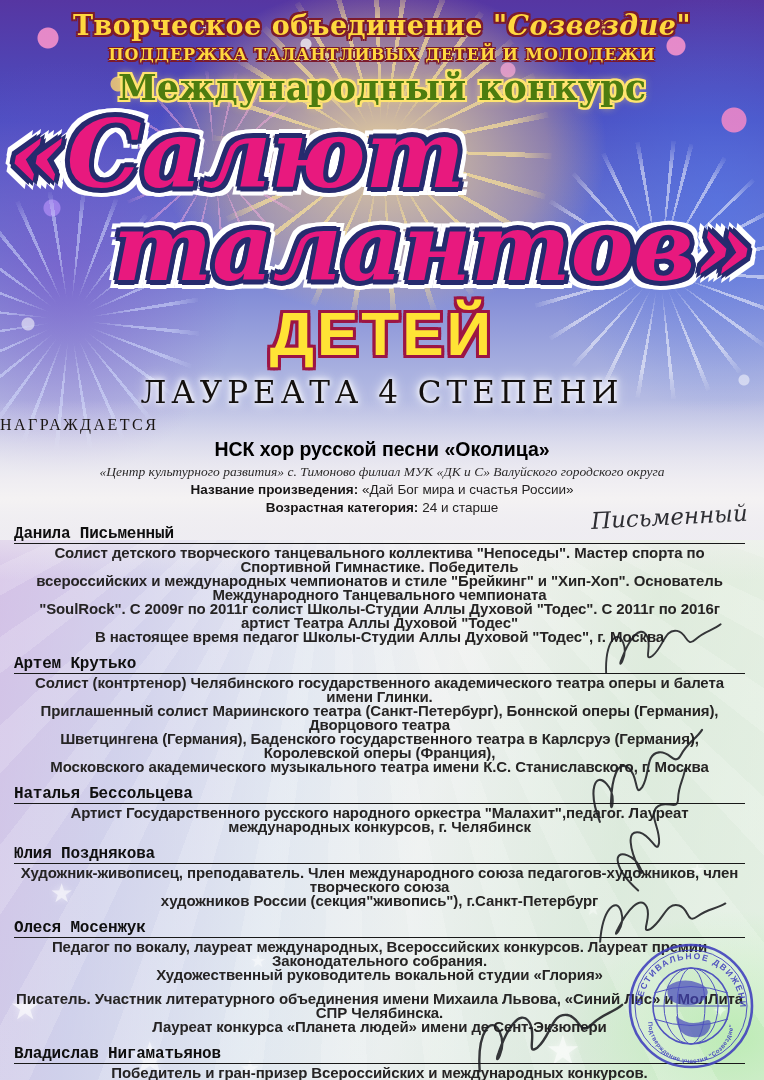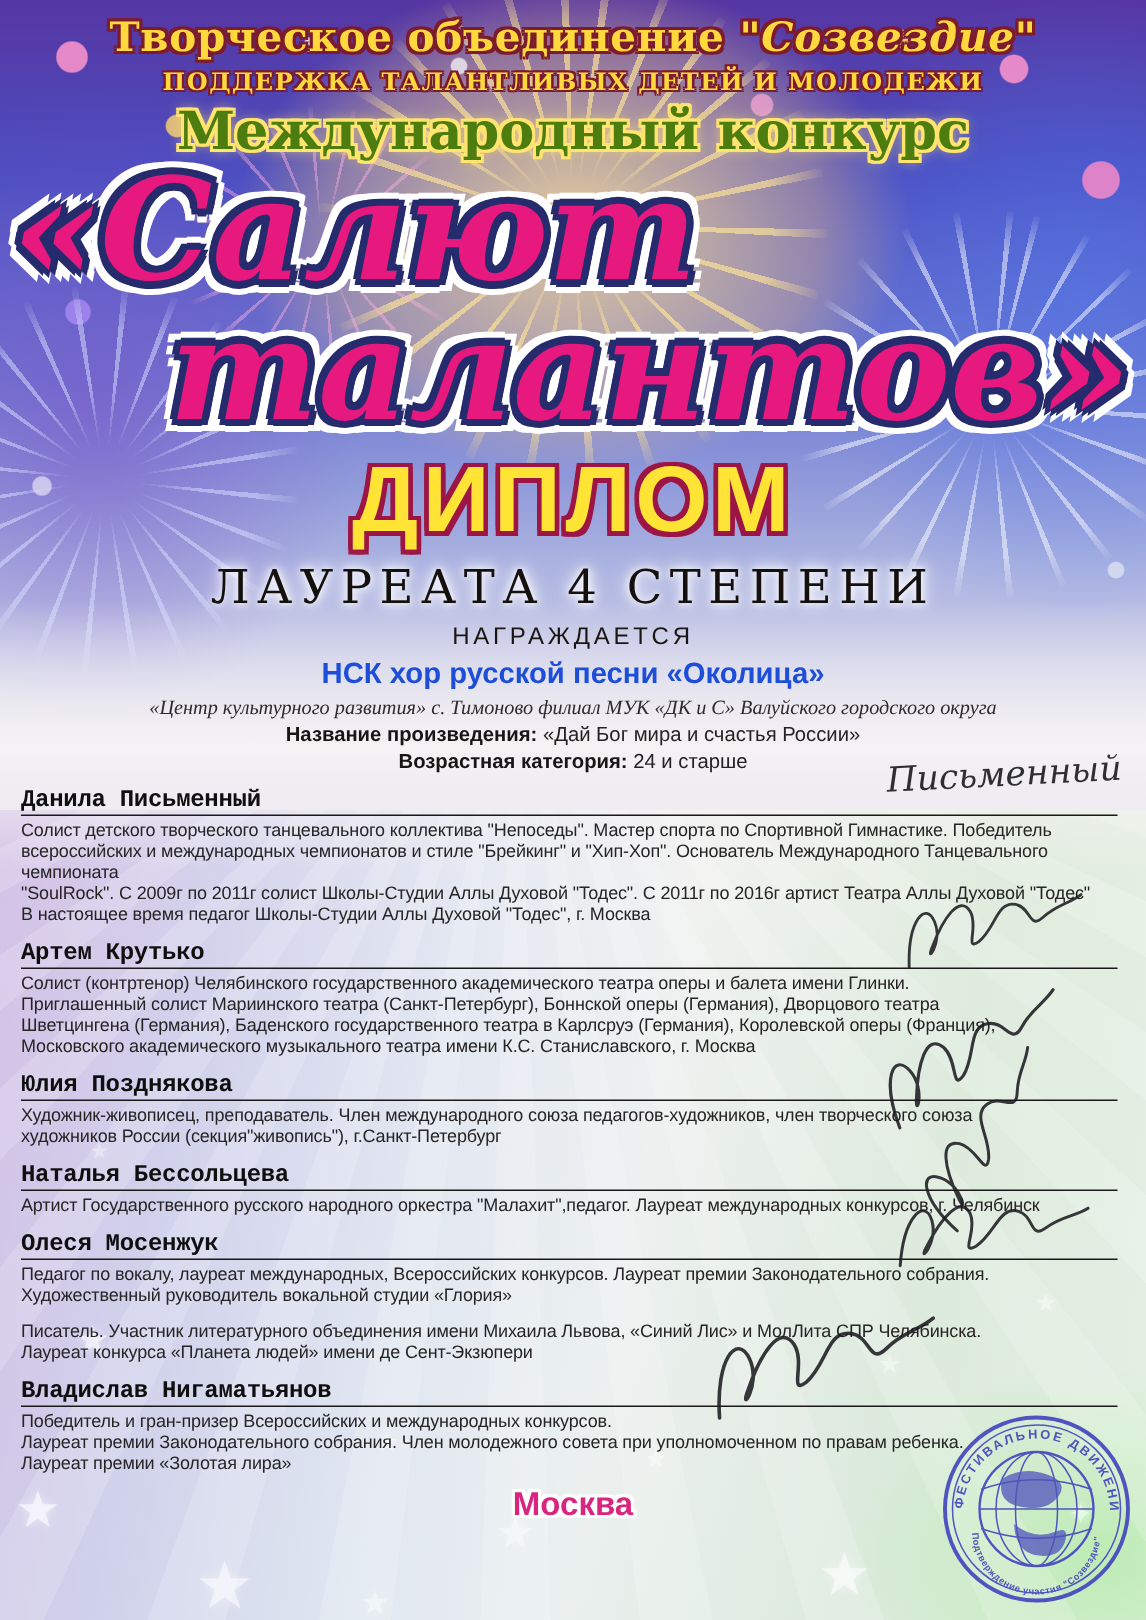--- a/index.html
+++ b/index.html
@@ -79,36 +79,36 @@
       0 -9px 0 #fff,0 9px 0 #fff,-9px 0 0 #fff,9px 0 0 #fff; }
   .title-l1{ padding-left:8px; text-align:left; }
   .title-l2{ padding-right:10px; text-align:right; }
 
   .diploma-title{ margin-top:4px; text-align:center; font-weight:bold; font-size:62px; letter-spacing:3px;
     color:#ffe335;
     text-shadow:-3px -3px 0 #9c1544,3px -3px 0 #9c1544,-3px 3px 0 #9c1544,3px 3px 0 #9c1544,0 -3px 0 #9c1544,0 3px 0 #9c1544,-3px 0 0 #9c1544,3px 0 0 #9c1544; }
   .degree-title{ margin-top:5px; text-align:center; font-family:"DejaVu Serif", serif;
     font-size:31px; letter-spacing:5px; color:#14100e;
     text-shadow:0 0 5px #fff,0 0 9px #fff,0 0 14px #fff; }
-  .awarded-label{ margin-top:6px; text-align:center; font-family:Liberation Sans, sans-serif;
+  .awarded-label{ margin-top:6px; font-family:Liberation Serif, serif;
     font-size:16px; letter-spacing:2.5px; color:#1a1512; }
 
-  .recipient{ margin-top:4px; text-align:center; font-weight:bold; font-size:19.5px; color:#1d4ed8; }
+  .recipient{ margin-top:4px; text-align:center; font-weight:bold; font-size:19.5px; color:#000000; }
   .institution{ margin-top:3px; text-align:center; font-family:"Liberation Serif", serif; font-style:italic;
     font-size:13.5px; color:#2c2a2a; }
   .detail-line{ margin-top:2px; text-align:center; font-size:13.5px; color:#242222; line-height:15.5px; }
   .detail-line b{ font-weight:bold; color:#171515; }
 
   
   .jury-list{ position:relative; margin:9px 19px 0 14px; }
   .jury-row{ position:relative; margin-bottom:10px; }
   .jury-namebar{ position:relative; border-bottom:1.6px solid #191919; padding-bottom:1px; height:20px; }
   .jury-name{ font-weight:bold; font-size:16px; color:#0f0f0f; letter-spacing:-.2px;font-family:Liberation Mono, monospace; }
-  .jury-bio{ margin-top:2px; font-size:12px; line-height:14px; font-weight:normal; color:#262424;
-    letter-spacing:-.1px; white-space:pre-line; }
+  .jury-bio{ margin-top:2px; font-size:15px; line-height:14px; font-weight:bold; color:#262424;
+    letter-spacing:-.1px; white-space:pre-line;text-align:center; }
 
   .signature-slot{ position:absolute; right:4px; top:-34px; width:150px; height:64px; pointer-events:none; }
   .sig-text{ display:block; text-align:right; font-family:"DejaVu Serif", serif; font-style:italic;
     font-size:23px; color:#2e2e33; transform:rotate(-3deg); margin-top:14px; }
   .sig-svg{ width:140px; height:60px; stroke:#1d1d22; fill:none; stroke-width:2; stroke-linecap:round; opacity:.88; }
   .jury-row:nth-child(2) .signature-slot{ top:-42px; transform:rotate(-16deg) scale(.95); }
   .jury-row:nth-child(3) .signature-slot{ top:-46px; right:18px; transform:rotate(-35deg) scale(1.05); }
   .jury-row:nth-child(4) .signature-slot{ top:-52px; right:10px; transform:rotate(-62deg) scale(1.0); }
   .jury-row:nth-child(5) .signature-slot{ top:-32px; transform:rotate(-10deg); }
   .jury-row:nth-child(6) .signature-slot{ top:-38px; transform:rotate(-7deg) scaleX(1.15); }
@@ -151,21 +151,21 @@
 
     <div class="org-line"><span>Творческое объединение </span><span class="org-name">"Созвездие"</span></div>
 
     <div class="support-line">ПОДДЕРЖКА ТАЛАНТЛИВЫХ ДЕТЕЙ И МОЛОДЕЖИ</div>
 
     <div class="comp-line">Международный конкурс</div>
 
     <div class="main-title title-l1">«Салют</div>
     <div class="main-title title-l2">талантов»</div>
 
-    <div class="diploma-title">ДИПЛОМ</div>
+    <div class="diploma-title">ДЕТЕЙ</div>
     <div class="degree-title">ЛАУРЕАТА 4 СТЕПЕНИ</div>
     <div class="awarded-label">НАГРАЖДАЕТСЯ</div>
 
     <div class="recipient">НСК хор русской песни «Околица»</div>
     <div class="institution">«Центр культурного развития» с. Тимоново филиал МУК «ДК и С» Валуйского городского округа</div>
     <div class="detail-line"><b>Название произведения:</b> <span>«Дай Бог мира и счастья России»</span></div>
     <div class="detail-line"><b>Возрастная категория:</b> <span>24 и старше</span></div>
 
     <div class="jury-list">
     <div class="jury-row">
@@ -189,37 +189,37 @@
               </svg></span>
       </div>
       <div class="jury-bio">Солист (контртенор) Челябинского государственного академического театра оперы и балета имени Глинки.
 Приглашенный солист Мариинского театра (Санкт-Петербург), Боннской оперы (Германия), Дворцового театра
 Шветцингена (Германия), Баденского государственного театра в Карлсруэ (Германия), Королевской оперы (Франция),
 Московского академического музыкального театра имени К.С. Станиславского, г. Москва</div>
     </div>
 
     <div class="jury-row">
       <div class="jury-namebar">
+        <span class="jury-name">Наталья Бессольцева</span>
+        <span class="signature-slot"><svg class="sig-svg" viewBox="0 0 140 60">
+                <path d="M6,44 C14,12 30,2 32,18 C34,34 16,46 26,34 C38,18 54,4 58,18 C61,30 46,44 58,40 C72,34 78,16 90,22 C100,27 94,42 106,36 C118,30 126,32 136,28"></path>
+              </svg></span>
+      </div>
+      <div class="jury-bio">Артист Государственного русского народного оркестра "Малахит",педагог.  Лауреат международных конкурсов, г. Челябинск</div>
+    </div>
+
+    <div class="jury-row">
+      <div class="jury-namebar">
         <span class="jury-name">Юлия Позднякова</span>
         <span class="signature-slot"><svg class="sig-svg" viewBox="0 0 140 60">
                 <path d="M6,44 C14,12 30,2 32,18 C34,34 16,46 26,34 C38,18 54,4 58,18 C61,30 46,44 58,40 C72,34 78,16 90,22 C100,27 94,42 106,36 C118,30 126,32 136,28"></path>
               </svg></span>
       </div>
       <div class="jury-bio">Художник-живописец, преподаватель. Член международного союза педагогов-художников, член творческого союза
 художников России (секция"живопись"), г.Санкт-Петербург</div>
-    </div>
-
-    <div class="jury-row">
-      <div class="jury-namebar">
-        <span class="jury-name">Наталья Бессольцева</span>
-        <span class="signature-slot"><svg class="sig-svg" viewBox="0 0 140 60">
-                <path d="M6,44 C14,12 30,2 32,18 C34,34 16,46 26,34 C38,18 54,4 58,18 C61,30 46,44 58,40 C72,34 78,16 90,22 C100,27 94,42 106,36 C118,30 126,32 136,28"></path>
-              </svg></span>
-      </div>
-      <div class="jury-bio">Артист Государственного русского народного оркестра "Малахит",педагог.  Лауреат международных конкурсов, г. Челябинск</div>
     </div>
 
     <div class="jury-row">
       <div class="jury-namebar">
         <span class="jury-name">Олеся Мосенжук</span>
         <span class="signature-slot"><svg class="sig-svg" viewBox="0 0 140 60">
                 <path d="M6,44 C14,12 30,2 32,18 C34,34 16,46 26,34 C38,18 54,4 58,18 C61,30 46,44 58,40 C72,34 78,16 90,22 C100,27 94,42 106,36 C118,30 126,32 136,28"></path>
               </svg></span>
       </div>
       <div class="jury-bio">Педагог по вокалу, лауреат международных, Всероссийских конкурсов. Лауреат премии Законодательного собрания.

